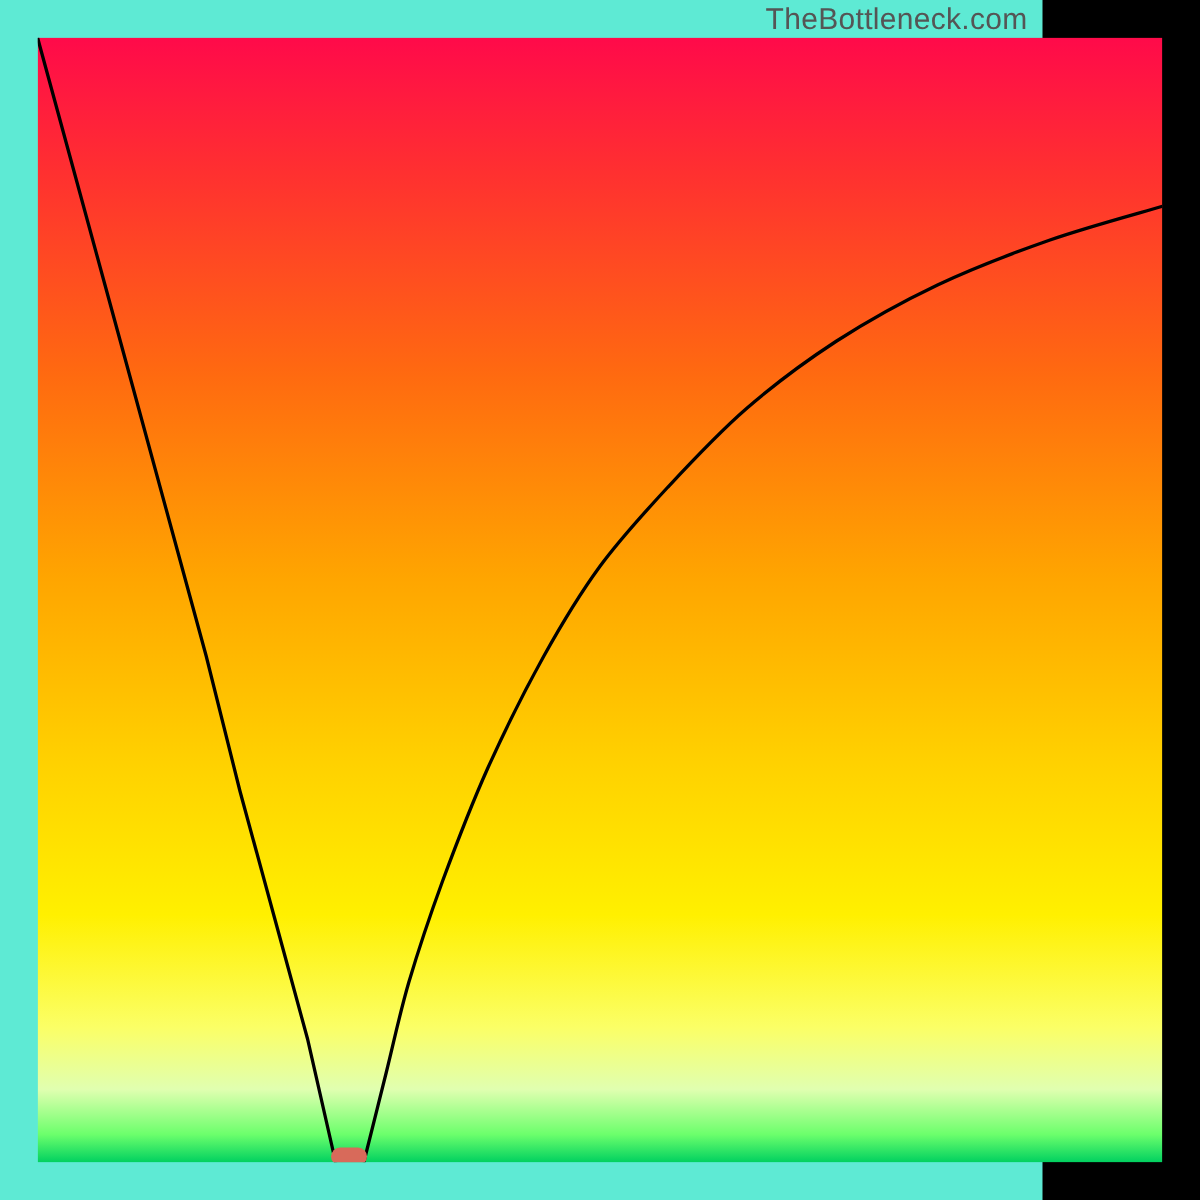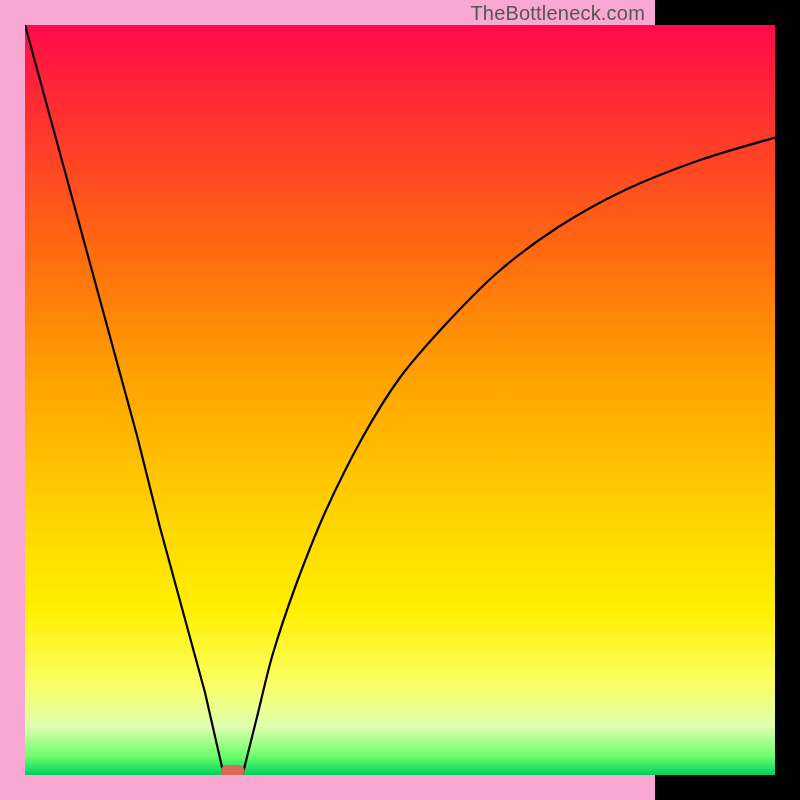--- a/index.html
+++ b/index.html
@@ -8,21 +8,22 @@
     width: 800px;
     height: 800px;
     background: #000;
     overflow: hidden;
     font-family: Arial, Helvetica, sans-serif;
   }
   .frame {
     position: absolute;
     top: 0; left: 0;
     width: 655px; height: 800px;
-    background: #f9a8d4;
+    background: #5eead4;
+    padding-left: 40px;
   }
   .plot-area {
     position: absolute;
     top: 25px;
     left: 25px;
     width: 750px;
     height: 750px;
     overflow: hidden;
   }
   .attribution {

